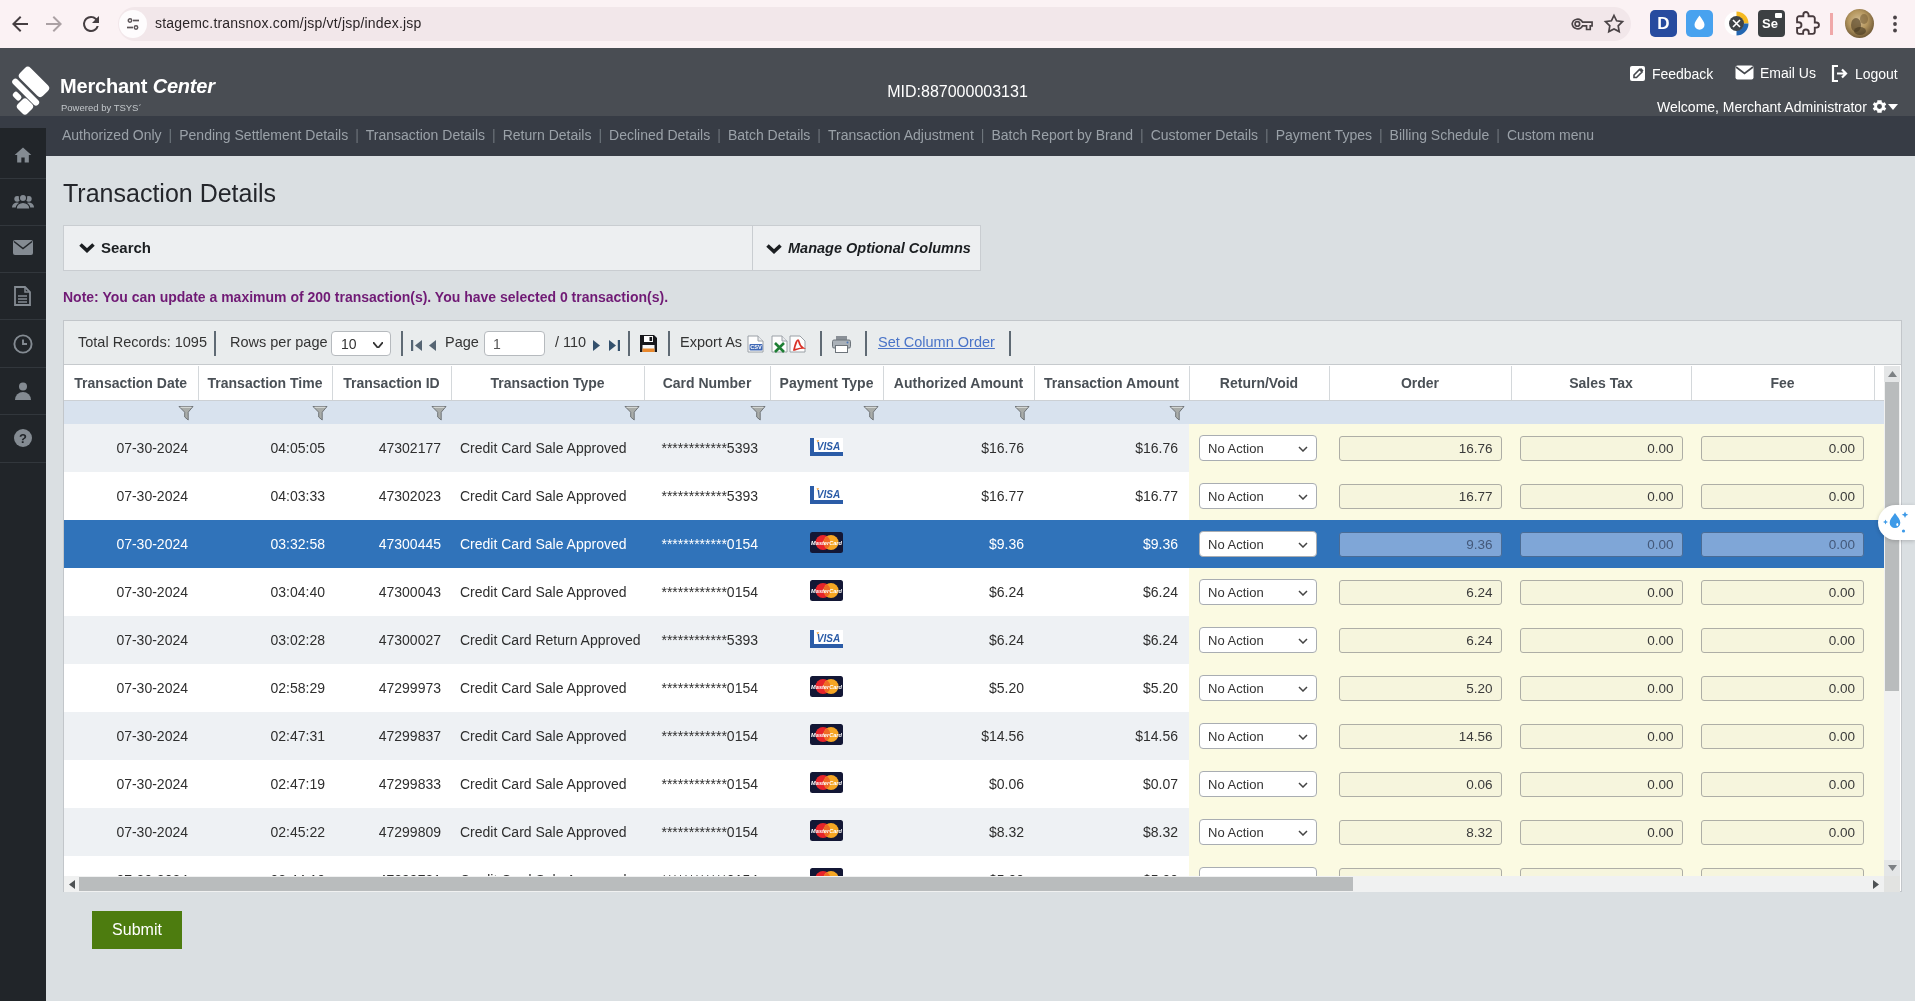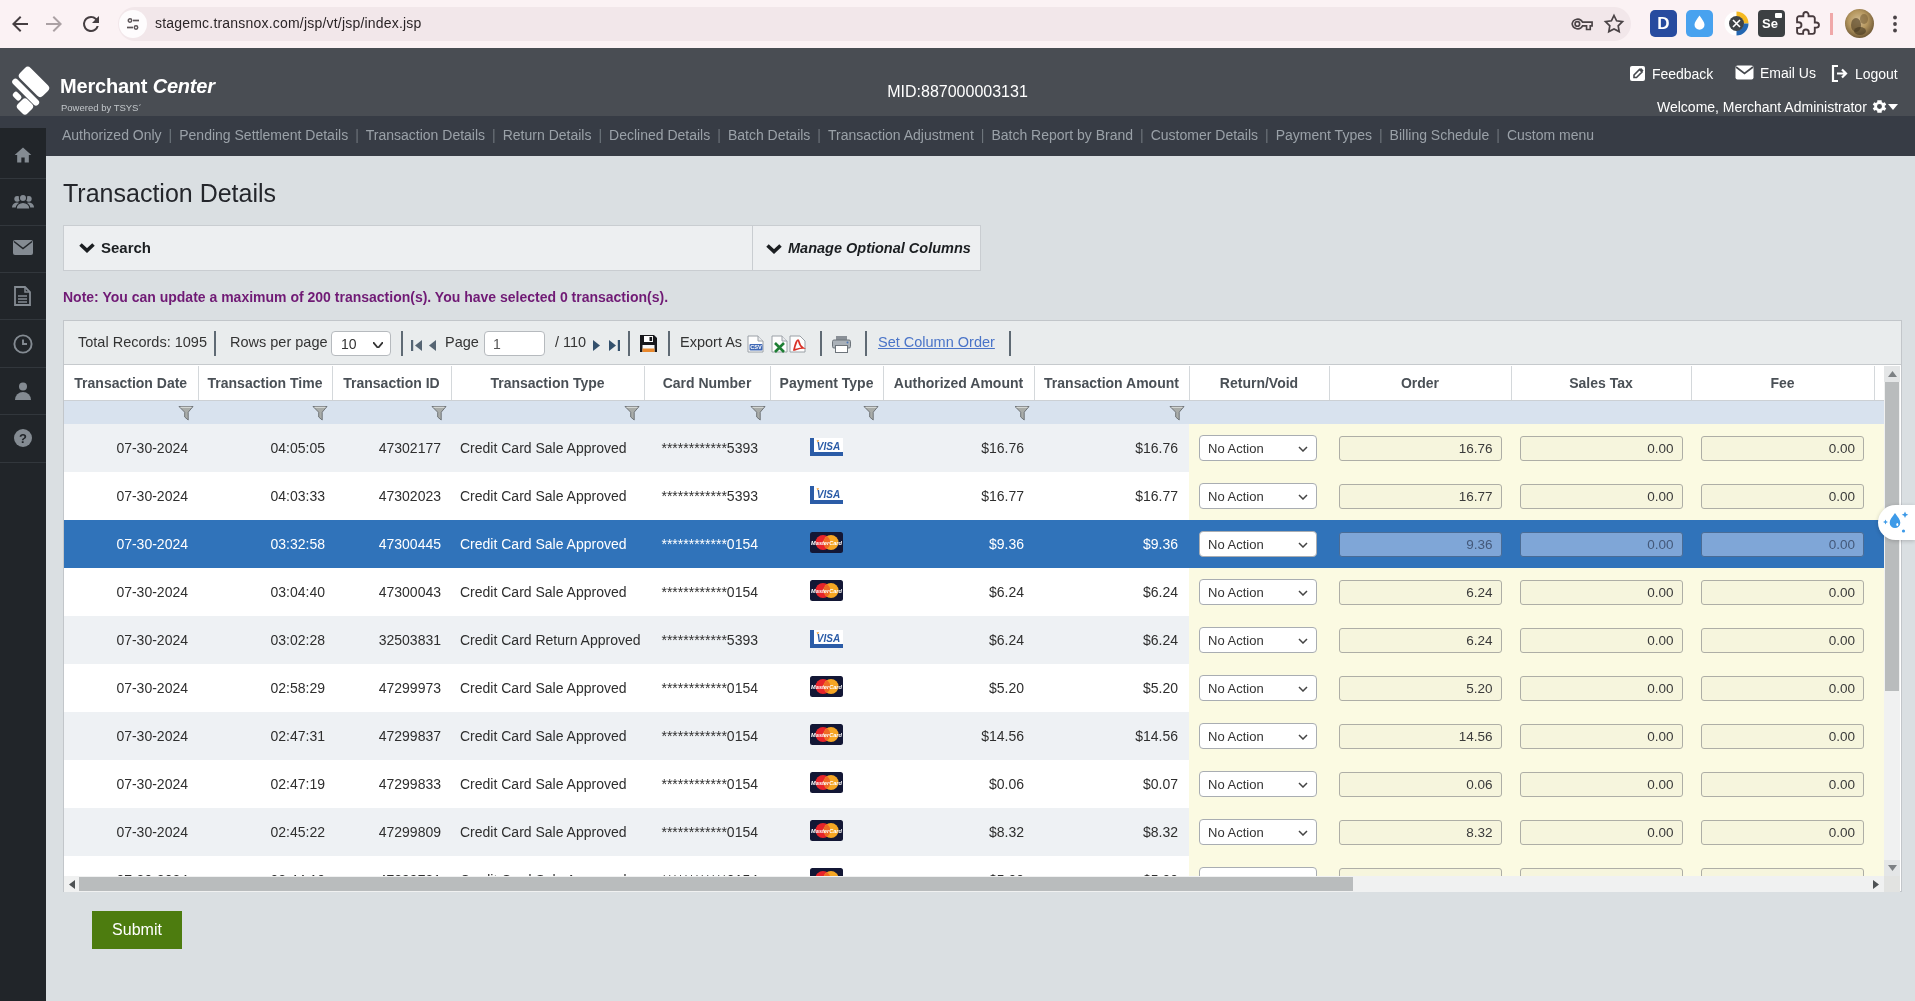--- a/index.html
+++ b/index.html
@@ -465,21 +465,21 @@
               </div>
             </td>
             <td class="y cal"><input class="amt" value="6.24" style=""></td>
             <td class="y cal"><input class="amt" value="0.00" style=""></td>
             <td class="y cal"><input class="amt" value="0.00" style=""></td>
             <td class="y"></td>
           </tr>
 <tr class="data odd">
             <td class="ral pr10">07-30-2024</td>
             <td class="ral" style="padding-right:7px;">03:02:28</td>
-            <td class="ral pr10">32503831</td>
+            <td class="ral pr10">47300027</td>
             <td class="pl9">Credit Card Return Approved</td>
             <td class="ral" style="padding-right:12px;">************5393</td>
             <td class="cal"><svg width="33" height="18" viewBox="0 0 33 18">
                 <rect x="0" y="0" width="4" height="18" fill="#2b5ca7"></rect>
                 <rect x="0" y="14" width="33" height="4" fill="#2b5ca7"></rect>
                 <rect x="4" y="0" width="29" height="14" fill="#fff"></rect>
                 <path d="M6.5 2.2 L9.2 2.2 L7.6 4.6 Z" fill="#f2a33b"></path>
                 <text x="18.5" y="11.5" font-family="Liberation Sans, sans-serif" font-size="10" font-weight="bold" font-style="italic" fill="#2b5ca7" text-anchor="middle">VISA</text>
               </svg></td>
             <td class="ral pr10">$6.24</td>

